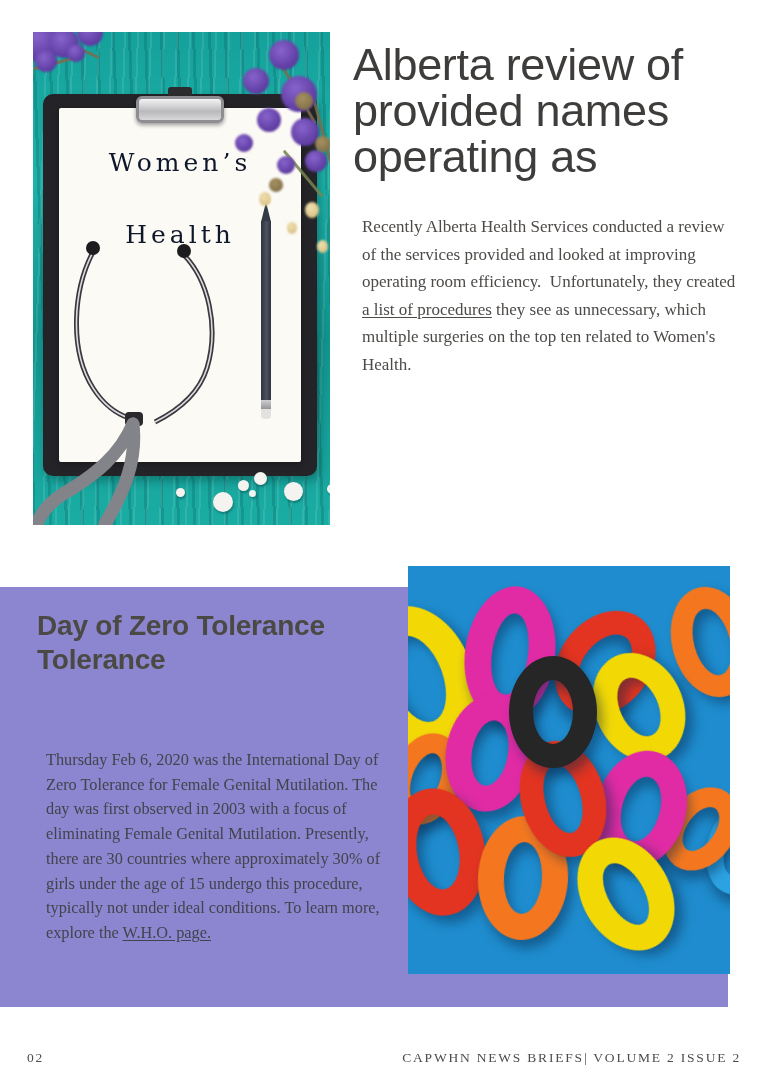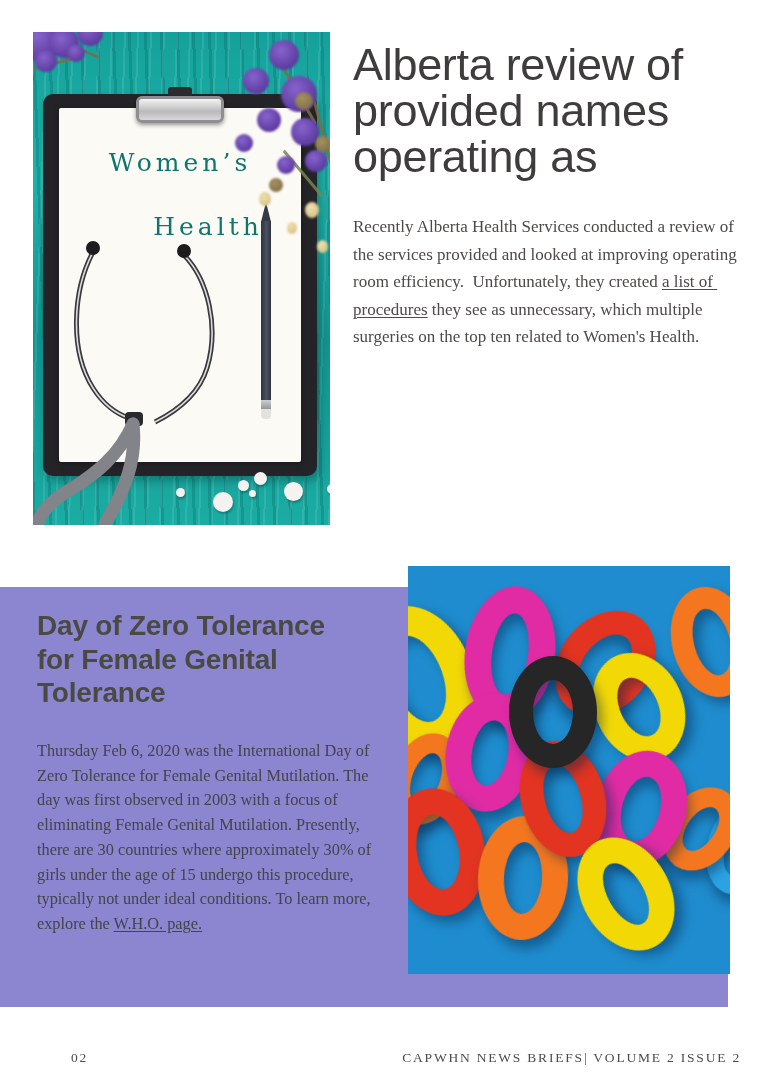--- a/index.html
+++ b/index.html
@@ -33,25 +33,25 @@
     background:linear-gradient(180deg,#f4f4f4,#b9b9bc 60%,#d8d8da);
     border:3px solid #8e8e92; border-radius:6px; box-sizing:border-box;
     box-shadow:0 2px 4px rgba(0,0,0,.4);
   }
   .clip-knob {
     position:absolute; left:135px; top:55px; width:24px; height:11px;
     background:#2c2c2e; border-radius:3px;
   }
   .paper-text {
     position:absolute; width:100%; text-align:center;
-    font-family:"DejaVu Serif", serif; font-size:25px; color:#0f766e;
+    font-family:"DejaVu Serif", serif; font-size:25px; color:#0f172a;
     letter-spacing:4px;
   }
   .pt1 { top:40px; }
-  .pt2 { top:104px;margin-left:28px; }
+  .pt2 { top:112px; }
   .pencil-tip {
     position:absolute; left:228px; top:170px; width:0; height:0;
     border-left:5px solid transparent; border-right:5px solid transparent;
     border-bottom:20px solid #343a45;
   }
   .pencil-body {
     position:absolute; left:228px; top:189px; width:10px; height:180px;
     background:linear-gradient(90deg,#2e333d,#4a5160 55%,#2e333d);
   }
   .pencil-ferrule {
@@ -78,21 +78,21 @@
   .article1 { position:absolute; left:353px; top:42px; width:398px; }
   .head1 { margin:0; color:#3e3d3b; }
   .head1 .hl {
     display:block; font-weight:400; font-size:45px; line-height:46px;
     letter-spacing:-0.3px; white-space:nowrap;
   }
   .body1 {
     margin-top:33px; font-family:"Liberation Serif", serif;
     font-size:17px; line-height:27.5px; color:#4d4a48;
   }
-  .para { margin:0; white-space:pre-wrap; }
+  .para { margin:9px; white-space:pre-wrap; }
   .link { color:inherit; text-decoration:underline; text-underline-offset:2px; cursor:pointer; }
 
   
   .band {
     position:absolute; left:0; top:587px; width:728px; height:420px;
     background:#8b86cf; z-index:1;
   }
   .head2 { position:absolute; left:37px; top:22px; margin:0; color:#4a4943; }
   .head2 .hl {
     display:block; font-weight:800; font-size:28px; line-height:33.5px;
@@ -112,21 +112,21 @@
   .ring {
     position:absolute; border-radius:50%; box-sizing:border-box;
     filter:drop-shadow(5px 8px 6px rgba(5,35,70,.45));
   }
 
   
   .footer {
     position:absolute; left:27px; right:27px; top:1050px;
     display:flex; justify-content:space-between; align-items:flex-start;
     font-family:"Liberation Serif", serif; font-size:13.5px;
-    letter-spacing:1.8px; color:#4c4c4c;margin-left:44px;
+    letter-spacing:1.8px; color:#4c4c4c;
   }
 </style>
 </head>
 <body>
 
 <div class="page">
 
   <figure class="photo1">
     <div class="board"></div>
     <div class="paper">
@@ -197,21 +197,20 @@
       <span class="hl">operating as</span>
     </h1>
     <div class="body1">
       <p class="para"><span>Recently Alberta Health Services conducted a review of the services provided and looked at improving operating room efficiency.  Unfortunately, they created </span><a class="link">a list of procedures</a><span> they see as unnecessary, which multiple surgeries on the top ten related to Women's Health.</span></p>
     </div>
   </article>
 
   <section class="band">
     <h2 class="head2">
       <span class="hl">Day of Zero Tolerance</span>
-      <span class="hl">for Female Genital</span>
       <span class="hl">Tolerance</span>
     </h2>
     <div class="body2">
       <p class="para"><span>Thursday Feb 6, 2020 was the International Day of Zero Tolerance for Female Genital Mutilation. The day was first observed in 2003 with a focus of eliminating Female Genital Mutilation. Presently, there are 30 countries where approximately 30% of girls under the age of 15 undergo this procedure, typically not under ideal conditions. To learn more, explore the </span><a class="link">W.H.O. page.</a></p>
     </div>
   </section>
 
   <figure class="photo2">
     <span class="ring" style="left:300px;top:230px;width:70px;height:100px;border:18px solid #2ba2e2;transform:rotate(20deg);z-index:1;"></span>
     <span class="ring" style="left:-45px;top:38px;width:110px;height:150px;border:30px solid #f2d906;transform:rotate(-20deg);z-index:2;"></span>

